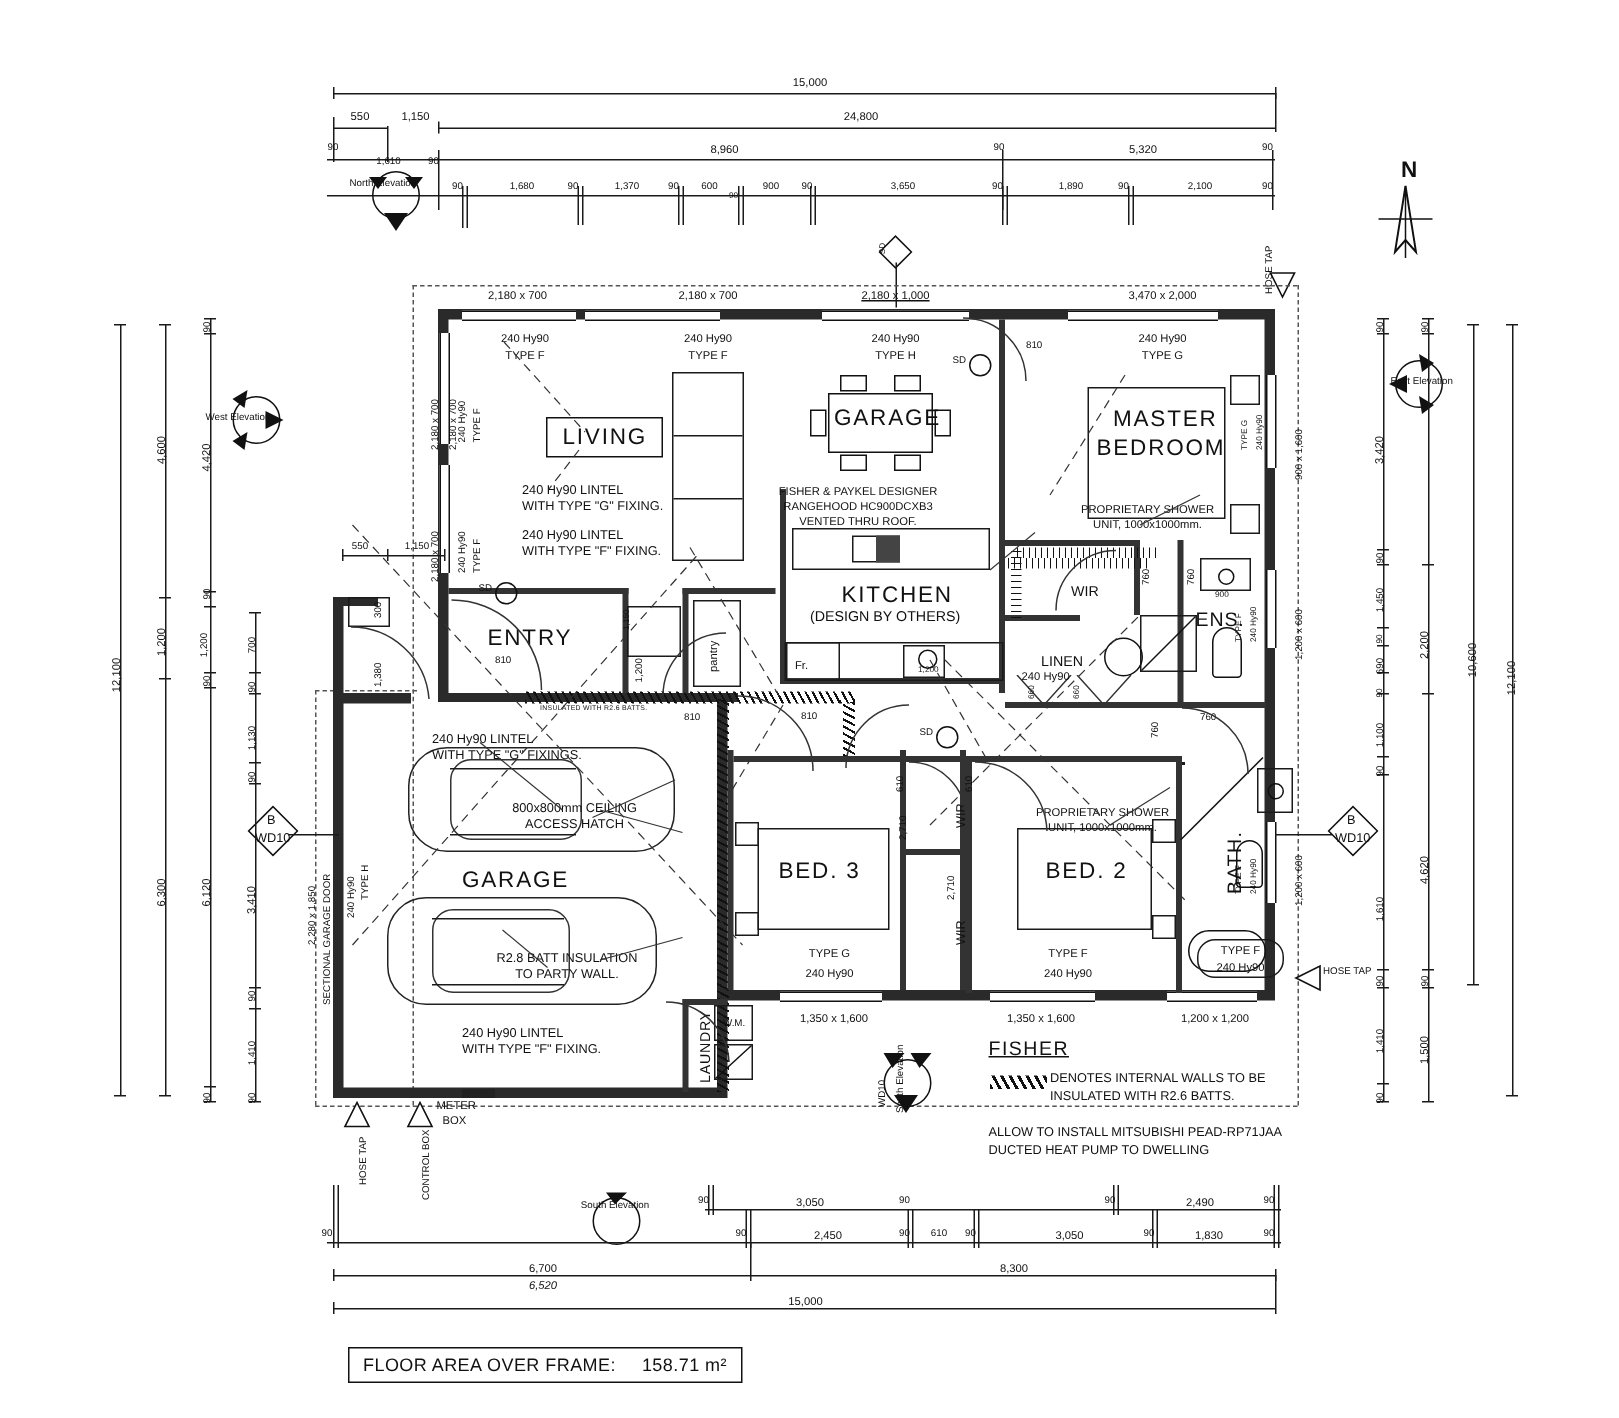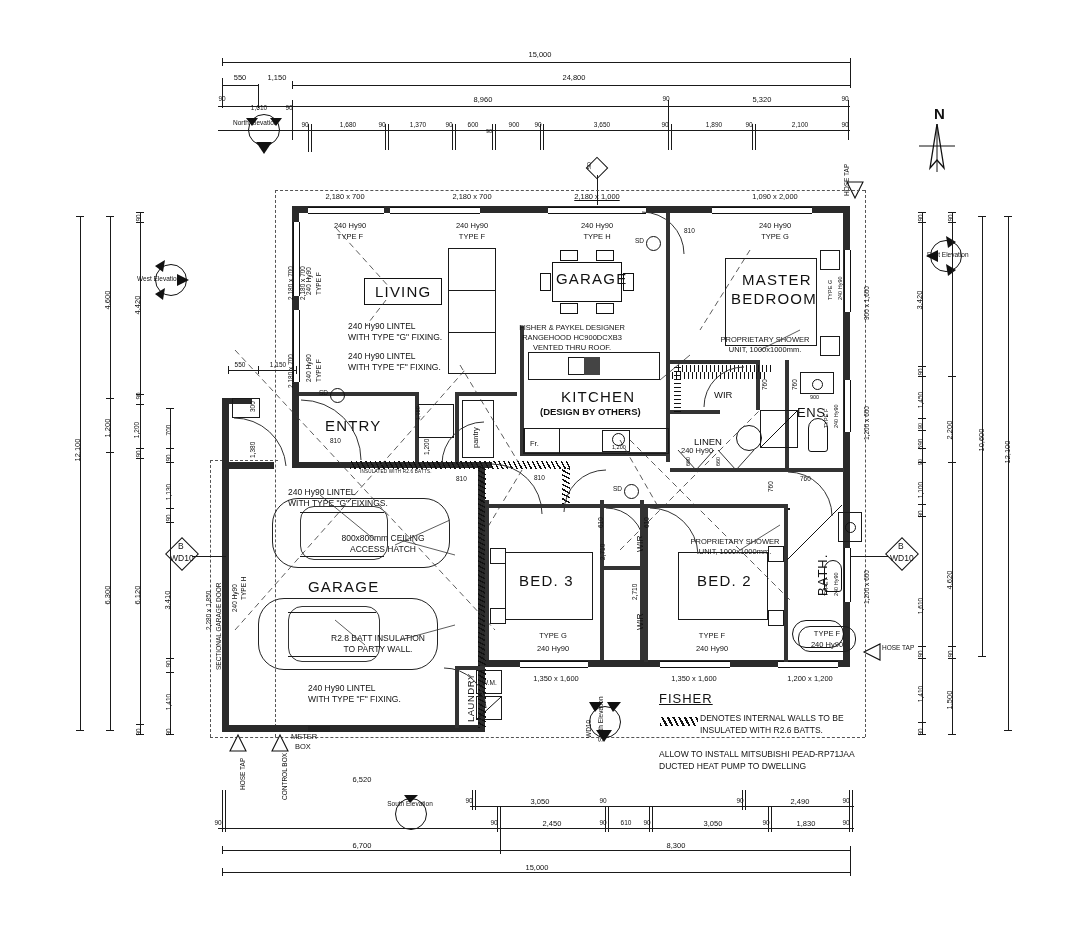--- a/index.html
+++ b/index.html
@@ -207,21 +207,21 @@
   <div class="wallthin" style="left:644px;top:504px;width:140px;height:4px;"></div>
   <div class="wallthin" style="left:784px;top:504px;width:4px;height:158px;"></div>
   <div class="wallthin" style="left:644px;top:504px;width:4px;height:158px;"></div>
 
   <div class="wallthin" style="left:455px;top:666px;width:4px;height:62px;"></div>
   <div class="wallthin" style="left:455px;top:666px;width:30px;height:4px;"></div>
 
   <div class="lbl t7 ctr" style="left:345px;top:193px;">2,180 x 700</div>
   <div class="lbl t7 ctr" style="left:472px;top:193px;">2,180 x 700</div>
   <div class="lbl t7 ctr" style="left:597px;top:193px;text-decoration:underline;">2,180 x 1,000</div>
-  <div class="lbl t7 ctr" style="left:775px;top:193px;">1,090 x 2,000</div>
+  <div class="lbl t7 ctr" style="left:775px;top:193px;">3,470 x 2,000</div>
 
   <div class="lbl t6 rot90" style="left:288px;top:300px;">2,180 x 700</div>
   <div class="lbl t6 rot90" style="left:288px;top:388px;">2,180 x 700</div>
   <div class="lbl t6 rot90" style="left:300px;top:300px;">2,180 x 700</div>
 
   <div class="lbl t7 ctr" style="left:350px;top:222px;">240 Hy90</div>
   <div class="lbl t7 ctr" style="left:350px;top:233px;">TYPE F</div>
   <div class="lbl t7 ctr" style="left:472px;top:222px;">240 Hy90</div>
   <div class="lbl t7 ctr" style="left:472px;top:233px;">TYPE F</div>
   <div class="lbl t7 ctr" style="left:597px;top:222px;">240 Hy90</div>
@@ -230,21 +230,21 @@
   <div class="lbl t7 ctr" style="left:775px;top:233px;">TYPE G</div>
 
   <div class="lbl t6 rot90" style="left:306px;top:295px;">240 Hy90</div>
   <div class="lbl t6 rot90" style="left:316px;top:295px;">TYPE F</div>
   <div class="lbl t6 rot90" style="left:306px;top:382px;">240 Hy90</div>
   <div class="lbl t6 rot90" style="left:316px;top:382px;">TYPE F</div>
 
   <div class="roomboxed" style="left:364px;top:278px;">LIVING</div>
   <div class="roomname" style="left:556px;top:270px;">GARAGE</div>
   <div class="roomname" style="left:561px;top:388px;">KITCHEN</div>
-  <div class="lbl t9" style="left:540px;top:407px;font-weight:bold;">(DESIGN BY OTHERS)</div>
+  <div class="lbl t9" style="left:540px;top:407px;">(DESIGN BY OTHERS)</div>
   <div class="roomname" style="left:742px;top:271px;">MASTER</div>
   <div class="roomname" style="left:731px;top:290px;">BEDROOM</div>
   <div class="roomname" style="left:325px;top:417px;">ENTRY</div>
   <div class="roomname" style="left:308px;top:578px;">GARAGE</div>
   <div class="roomname" style="left:519px;top:572px;">BED. 3</div>
   <div class="roomname" style="left:697px;top:572px;">BED. 2</div>
   <div class="lbl t13 rot90" style="left:816px;top:596px;letter-spacing:1px;">BATH.</div>
   <div class="lbl t13" style="left:797px;top:406px;letter-spacing:.6px;">ENS.</div>
   <div class="lbl t9" style="left:714px;top:390px;">WIR</div>
   <div class="lbl t9" style="left:694px;top:437px;">LINEN</div>
@@ -673,21 +673,21 @@
   <div class="ln v" style="left:605px;top:806px;height:26px;"></div>
   <div class="ln v" style="left:608px;top:806px;height:26px;"></div>
   <div class="ln v" style="left:649px;top:806px;height:26px;"></div>
   <div class="ln v" style="left:652px;top:806px;height:26px;"></div>
   <div class="ln v" style="left:768px;top:806px;height:26px;"></div>
   <div class="ln v" style="left:771px;top:806px;height:26px;"></div>
   <div class="ln v" style="left:849px;top:790px;height:42px;"></div>
   <div class="ln v" style="left:852px;top:790px;height:42px;"></div>
 
   <div class="lbl t6 ctr" style="left:218px;top:820px;">90</div>
-  <div class="lbl t7 ctr" style="left:362px;top:776px;">6,520</div>
+  <div class="lbl t7 ctr" style="left:362px;top:853px;font-style:italic;">6,520</div>
   <div class="lbl t6 ctr" style="left:494px;top:820px;">90</div>
   <div class="lbl t7 ctr" style="left:552px;top:820px;">2,450</div>
   <div class="lbl t6 ctr" style="left:603px;top:820px;">90</div>
   <div class="lbl t6 ctr" style="left:626px;top:820px;">610</div>
   <div class="lbl t6 ctr" style="left:647px;top:820px;">90</div>
   <div class="lbl t7 ctr" style="left:713px;top:820px;">3,050</div>
   <div class="lbl t6 ctr" style="left:766px;top:820px;">90</div>
   <div class="lbl t7 ctr" style="left:806px;top:820px;">1,830</div>
   <div class="lbl t6 ctr" style="left:846px;top:820px;">90</div>
 
@@ -708,14 +708,19 @@
   <div class="ln v" style="left:500px;top:828px;height:26px;"></div>
   <div class="ln v" style="left:850px;top:846px;height:8px;"></div>
   <div class="lbl t7 ctr" style="left:362px;top:842px;">6,700</div>
   <div class="lbl t7 ctr" style="left:676px;top:842px;">8,300</div>
 
   <div class="ln h" style="left:222px;top:872px;width:628px;"></div>
   <div class="ln v" style="left:222px;top:868px;height:8px;"></div>
   <div class="ln v" style="left:850px;top:850px;height:26px;"></div>
   <div class="lbl t7 ctr" style="left:537px;top:864px;">15,000</div>
 
+  <div class="areabox" style="left:232px;top:898px;">
+    <span>FLOOR AREA OVER FRAME:</span>
+    <span style="display:inline-block;width:10px;"></span>
+    <span>158.71 m²</span>
+  </div>
 
 </div>
 
 </body></html>

